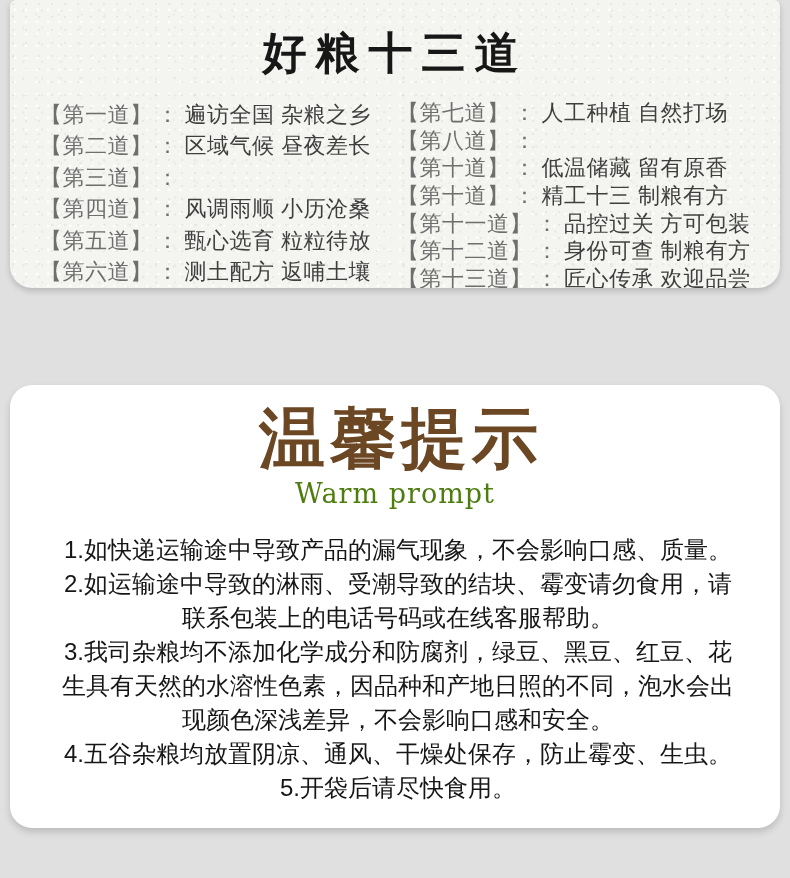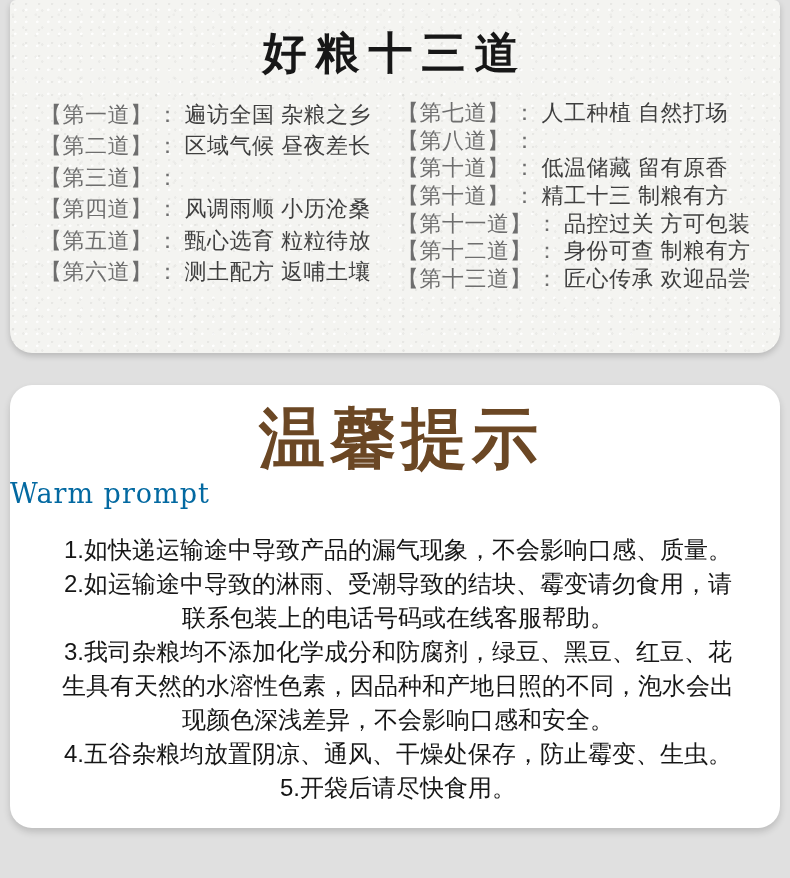--- a/index.html
+++ b/index.html
@@ -16,21 +16,21 @@
   }
   .card {
     position: absolute;
     left: 10px;
     width: 770px;
     box-sizing: border-box;
   }
   
   .top-card {
     top: 0;
-    height: 353px;
+    height: 288px;
     border-radius: 6px 6px 22px 22px;
     background-color: #f4f4f1;
     background-image:
       radial-gradient(circle at 25% 30%, rgba(120,120,120,0.10) 1px, transparent 1.4px),
       radial-gradient(circle at 70% 62%, rgba(120,120,120,0.08) 1px, transparent 1.5px),
       radial-gradient(circle at 48% 82%, rgba(255,255,255,0.9) 1px, transparent 1.6px),
       radial-gradient(circle at 12% 70%, rgba(120,120,120,0.06) 1px, transparent 1.6px);
     background-size: 13px 13px, 19px 17px, 11px 12px, 23px 21px;
     box-shadow: 0 3px 6px rgba(0,0,0,0.18);
     overflow: hidden;
@@ -86,25 +86,25 @@
     text-align: center;
     font-family: "DejaVu Serif", "Liberation Serif", serif;
     font-size: 66px;
     line-height: 1.08;
     font-weight: 900;
     letter-spacing: 5px;
     color: #6b4724;
   }
   .warm-subtitle {
     margin-top: 4px;
-    text-align: left;
+    text-align: center;
     font-family: "DejaVu Serif", "Liberation Serif", serif;
     font-size: 27px;
     letter-spacing: 1px;
-    color: #0369a1;
+    color: #4d7c0f;
   }
   .notes {
     width: 672px;
     margin: 24px 0 0 52px;
     font-size: 24px;
     line-height: 34px;
     color: #161616;
     text-align: center;
   }
   .notes p { margin: 0; }

